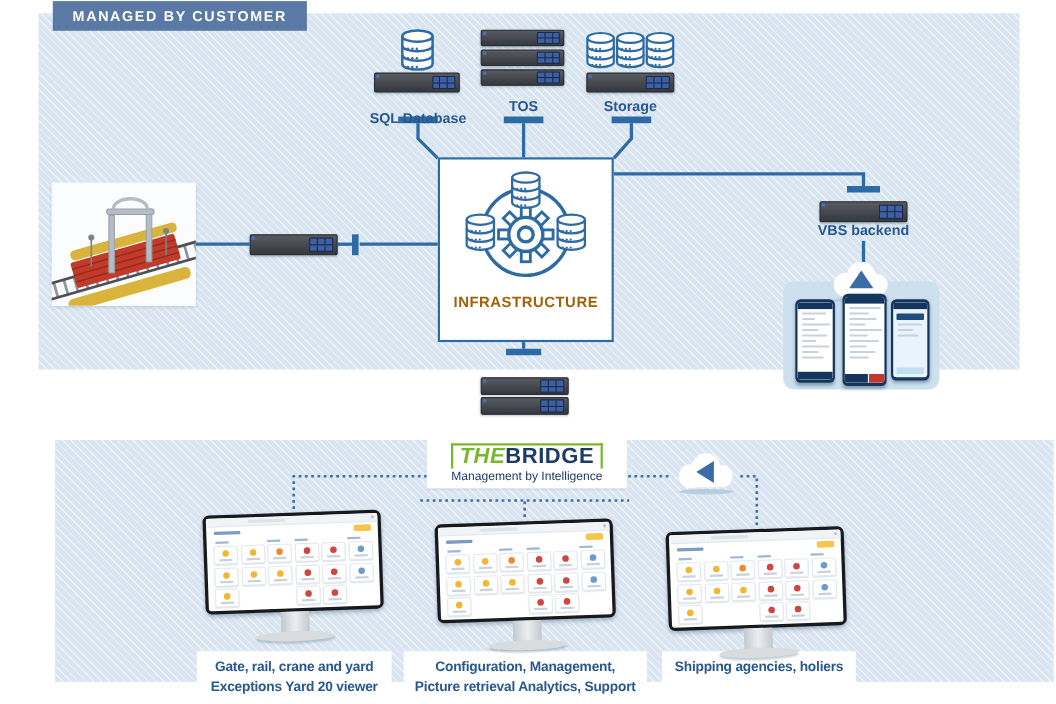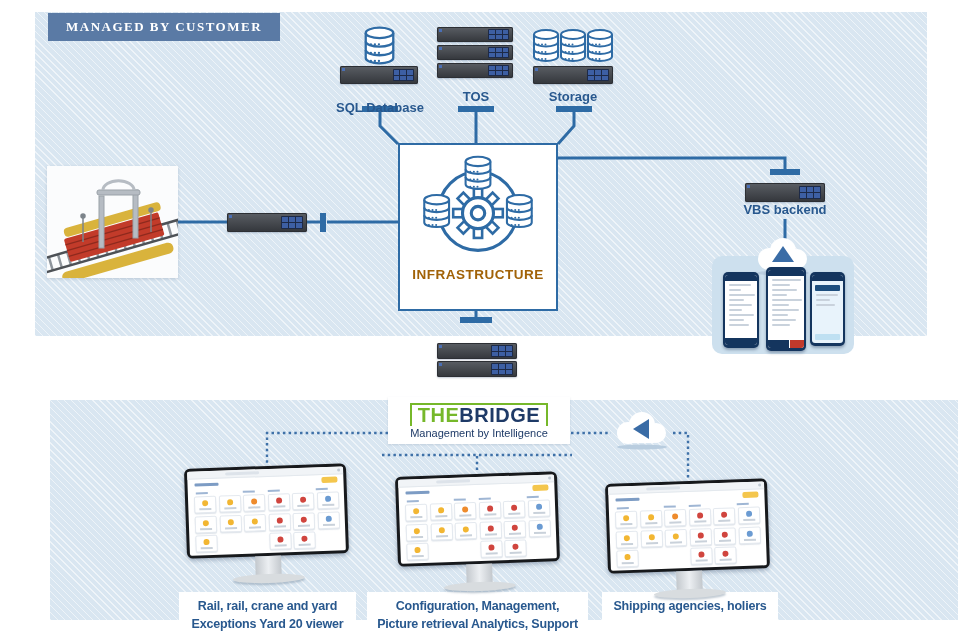--- a/index.html
+++ b/index.html
@@ -25,21 +25,21 @@
   .infra-label{color:#a16207;font-weight:bold;font-size:13.5px;letter-spacing:.5px;margin-top:2px;}
   .railbox{position:absolute;left:47px;top:166px;width:131px;height:112px;background:#fbfcfd;
         box-shadow:0 1px 3px rgba(90,110,140,.25);}
   .cloud{position:absolute;}
   .panel{position:absolute;left:712px;top:256px;width:142px;height:98px;background:#cde0ee;border-radius:10px;}
   .logo-box{position:absolute;left:388px;top:397px;width:182px;height:47px;background:#fff;
         display:flex;flex-direction:column;align-items:center;justify-content:center;
         box-shadow:0 1px 2px rgba(90,110,140,.2);}
   .logo-mark{border:2px solid #76b82a;border-bottom:none;padding:0 6px 1px;line-height:20px;
         font-size:20px;font-weight:bold;letter-spacing:.5px;white-space:nowrap;}
-  .logo-the{color:#76b82a;}
+  .logo-the{color:#76b82a;font-style:italic;}
   .logo-bridge{color:#1e3a67;}
   .logo-tagline{color:#1e3a67;font-size:11px;margin-top:1px;white-space:nowrap;}
   .caption{position:absolute;background:#fff;color:#28588e;font-weight:bold;font-size:12.5px;
         letter-spacing:-.2px;text-align:center;line-height:18px;padding-top:5px;height:41px;}
   .monitor{position:absolute;width:162px;height:120px;transform:rotate(-2deg);}
   .monitor-bezel{position:absolute;left:0;top:0;background:#17191c;border-radius:6px;
         padding:3px;box-shadow:0 2px 4px rgba(60,80,110,.4);}
   .monitor-screen{position:relative;width:156px;height:84px;background:#fff;border-radius:2px;overflow:hidden;}
   .monitor-neck{position:absolute;width:26px;height:20px;background:linear-gradient(90deg,#c3c8cd,#eceff2,#c3c8cd);}
   .monitor-base{position:absolute;width:72px;height:9px;background:#d8dcdf;border-radius:50%;
@@ -121,21 +121,21 @@
       <g stroke-width="2.4" stroke-dasharray="2.5 3.2" stroke="#3f71a8">
         <path d="M388,433 H267 V464"></path>
         <path d="M382,455 H572"></path>
         <path d="M477,456 V472"></path>
         <path d="M571,433 H611"></path>
         <path d="M673,433 H688 V479"></path>
       </g>
     </g>
   </svg>
 
-  <div class="badge" style="left:48px;top:13px;font-family:Liberation Serif, serif;">MANAGED BY CUSTOMER</div>
+  <div class="badge" style="left:48px;top:1px;">MANAGED BY CUSTOMER</div>
 
   <div class="nodelabel" style="left:310px;top:100px;width:140px;">SQL Database</div>
   <div class="nodelabel" style="left:406px;top:89px;width:140px;">TOS</div>
   <div class="nodelabel" style="left:503px;top:89px;width:140px;">Storage</div>
   <div class="nodelabel" style="left:715px;top:202px;width:140px;">VBS backend</div>
 
   <div class="infra-box">
     <svg width="124" height="112" viewBox="0 0 120 108">
       <circle cx="60" cy="56" r="38" fill="#fff" stroke="#2e6ba5" stroke-width="3"></circle>
       <g>
@@ -218,21 +218,21 @@
   </div>
 
   <div class="logo-box">
     <div class="logo-mark">
       <span class="logo-the">THE</span><span class="logo-bridge">BRIDGE</span>
     </div>
     <div class="logo-tagline">Management by Intelligence</div>
   </div>
 
   <div class="caption" style="left:179px;top:592px;width:177px;">
-    <div>Rail, rail, crane and yard</div>
+    <div>Gate, rail, crane and yard</div>
     <div>Exceptions Yard 20 viewer</div>
   </div>
   <div class="caption" style="left:367px;top:592px;width:221px;">
     <div>Configuration, Management,</div>
     <div>Picture retrieval Analytics, Support</div>
   </div>
   <div class="caption" style="left:602px;top:592px;width:176px;">
     <div>Shipping agencies, holiers</div>
   </div>
 

